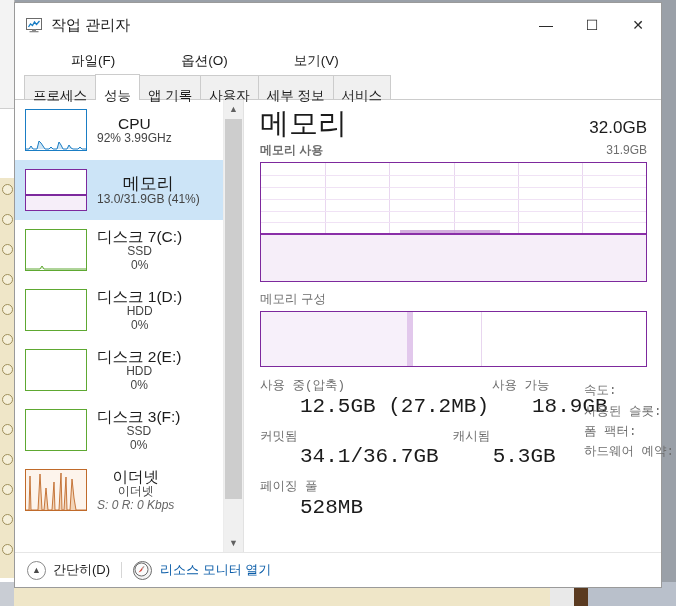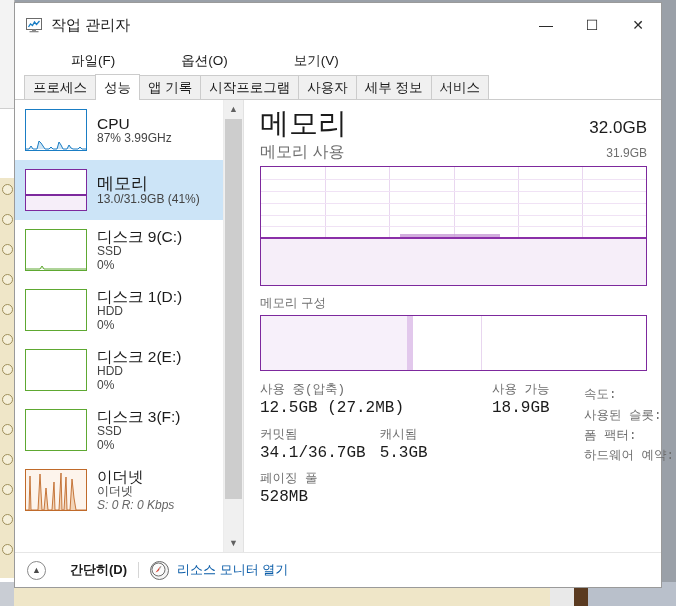--- a/index.html
+++ b/index.html
@@ -111,21 +111,21 @@
     display: flex;
     align-items: flex-end;
     padding-left: 9px;
     background: #ffffff;
     border-bottom: 1px solid #cccccc;
     box-sizing: content-box;
   }
   .tab {
     height: 24px;
     line-height: 24px;
-    padding: 0 8px;
+    padding: 8px 8px;
     font-size: 13.5px;
     color: #1b1b1b;
     background: #f0f0f0;
     border: 1px solid #cccccc;
     border-bottom: none;
     margin-right: -1px;
     box-sizing: border-box;
     position: relative;
     white-space: nowrap;
   }
@@ -150,20 +150,21 @@
     width: 228px;
     flex: none;
     display: flex;
     position: relative;
     border-right: 1px solid #e2e2e2;
   }
   #sidebar-list {
     width: 220px;
     overflow: hidden;
     position: relative;
+    text-align: center;
   }
   .side-item {
     height: 60px;
     display: flex;
     align-items: center;
     padding-left: 10px;
     box-sizing: border-box;
   }
   .side-item.selected { background: #cce4f7; }
   .thumb {
@@ -223,21 +224,21 @@
   }
   .head-row {
     display: flex; align-items: baseline; justify-content: space-between;
   }
   #content-title { font-size: 29px; color: #1b1b1b; line-height: 1.05; }
   #content-total { font-size: 17px; color: #1b1b1b; }
   .sub-row {
     display: flex; align-items: baseline; justify-content: space-between;
     margin-top: 4px;
   }
-  .sub-label { font-size: 16px; color: #6e6e6e; }
+  .sub-label { font-size: 12px; color: #6e6e6e; font-weight: bold; }
   .sub-right { font-size: 12px; color: #6e6e6e; }
 
   
   #usage-graph {
     margin-top: 3px;
     height: 120px;
     border: 1px solid #7d299d;
     position: relative;
     box-sizing: border-box;
     background: #ffffff;
@@ -293,21 +294,21 @@
     display: flex;
     margin-top: 12px;
     font-family: Liberation Mono, monospace;
   }
   #stats-left { width: 232px; flex: none; }
   #stats-mid  { width: 92px; flex: none; }
   #stats-right { flex: 1; padding-top: 2px; }
 
   .stat-block { margin-bottom: 10px; }
   .stat-label { font-size: 12.5px; color: #6e6e6e; line-height: 1.25; }
-  .stat-value { font-size: 16px; color: #1b1b1b; line-height: 1.18; }
+  .stat-value { font-size: 21px; color: #1b1b1b; line-height: 1.18; margin-left: 40px; }
   .pair { display: flex; }
   .pair > div { margin-right: 14px; }
 
   .info-line {
     display: flex;
     font-size: 12.5px;
     line-height: 1.62;
   }
   .info-key { color: #6e6e6e; width: 96px; flex: none; }
 
@@ -321,21 +322,21 @@
     border-top: 1px solid #e6e6e6;
     background: #ffffff;
   }
   .circ-icon {
     width: 17px; height: 17px; border-radius: 50%;
     border: 1px solid #8a8a8a;
     display: flex; align-items: center; justify-content: center;
     font-size: 9px; color: #4a4a4a;
     flex: none;
   }
-  #fewer-label { font-size: 13px; color: #1b1b1b; margin-left: 24px; font-weight: bold; }
+  #fewer-label { font-size: 13px; color: #1b1b1b; margin-left: 7px; }
   #status-sep { width:1px; height:16px; background:#d6d6d6; margin:0 11px; }
   #resmon-icon {
     width: 17px; height: 17px; border-radius: 50%;
     border: 1px solid #6d6d6d; background:#f4f4f4;
     position: relative; flex:none;
   }
   #resmon-label { font-size: 13px; color: #0a5ca8; margin-left: 8px; }
 </style>
 </head>
 <body>
@@ -391,61 +392,60 @@
   <div id="menu-bar">
     <div class="menu-item">파일(F)</div>
     <div class="menu-item">옵션(O)</div>
     <div class="menu-item">보기(V)</div>
   </div>
 
   <div id="tab-strip">
     <div class="tab">프로세스</div>
     <div class="tab active">성능</div>
     <div class="tab">앱 기록</div>
-    <div class="tab">시작프로그램</div>
     <div class="tab">사용자</div>
     <div class="tab">세부 정보</div>
     <div class="tab">서비스</div>
   </div>
 
   <div id="tm-body">
 
     <div id="sidebar-wrap">
       <div id="sidebar-list">
 
         <div class="side-item">
           <div class="thumb cpu">
             <svg width="60" height="40" viewBox="0 0 60 40" preserveAspectRatio="none">
               <polyline points="0,39 3,39 5,36 7,39 11,39 13,31 15,33 17,36 19,39 23,39 25,37 27,39 31,39 33,32 35,35 37,39 41,39 43,35 45,38 47,39 52,39 54,37 56,39 60,39" fill="#cfe5f5" stroke="#1a7dc4" stroke-width="1"></polyline>
             </svg>
           </div>
           <div class="thumb-texts">
             <div class="thumb-title">CPU</div>
-            <div class="thumb-sub">87% 3.99GHz</div>
+            <div class="thumb-sub">92% 3.99GHz</div>
           </div>
         </div>
 
         <div class="side-item selected">
           <div class="thumb mem">
             <div class="spark-fill-mem" style="height: 41%;"></div>
           </div>
           <div class="thumb-texts">
             <div class="thumb-title big">메모리</div>
             <div class="thumb-sub">13.0/31.9GB (41%)</div>
           </div>
         </div>
 
         <div class="side-item">
           <div class="thumb disk">
             <svg width="60" height="40" viewBox="0 0 60 40" preserveAspectRatio="none">
               <polyline points="0,39 14,39 16,36 18,39 60,39" fill="#e2f0d6" stroke="#5ea832" stroke-width="1"></polyline>
             </svg>
           </div>
           <div class="thumb-texts">
-            <div class="thumb-title">디스크 9(C:)</div>
+            <div class="thumb-title">디스크 7(C:)</div>
             <div class="thumb-sub">SSD</div>
             <div class="thumb-sub">0%</div>
           </div>
         </div>
 
         <div class="side-item">
           <div class="thumb disk"></div>
           <div class="thumb-texts">
             <div class="thumb-title">디스크 1(D:)</div>
             <div class="thumb-sub">HDD</div>

